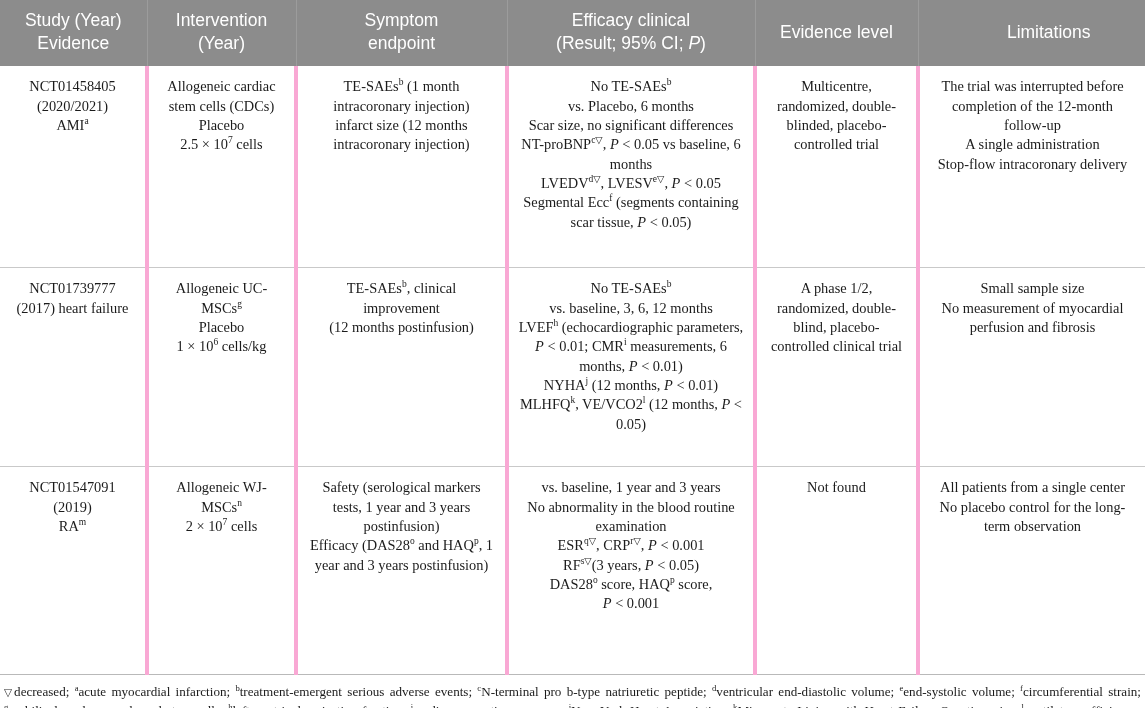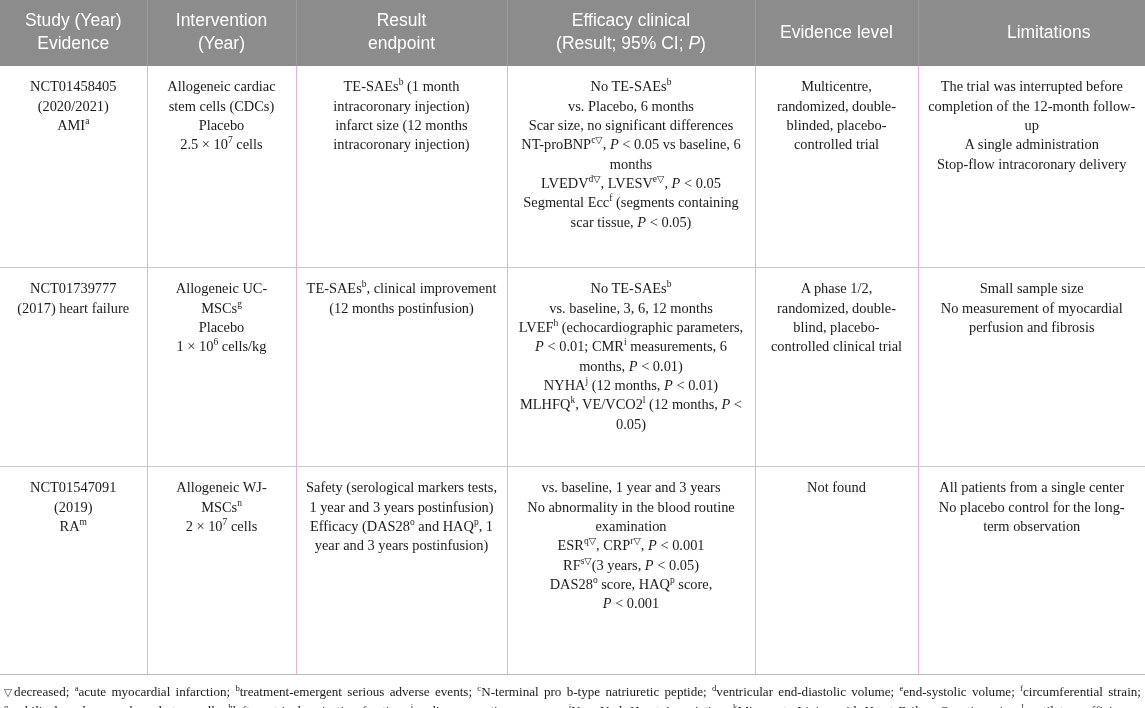--- a/index.html
+++ b/index.html
@@ -33,21 +33,21 @@
   }
   thead th:first-child{border-left:none;}
   thead th:last-child{border-right:none;padding-left:40px;}
 
   tbody td{
     font-size:14.4px;
     line-height:1.345;
     text-align:center;
     vertical-align:top;
     padding:11px 9px 10px 9px;
-    border-right:1px solid #f9a8d4;
+    border-right:4px solid #f9a8d4;
     border-bottom:1px solid #c9c9c9;
     color:#1b1b1b;
   }
   tbody td:last-child{border-right:none;margin-left:32px;}
   tbody tr:last-child td{border-bottom:1px solid #b9b9b9;}
 
   .c1{width:147px;}
   .c2{width:149px;}
   .c3{width:211px;}
   .c4{width:248px;}
@@ -89,21 +89,21 @@
       <tr>
         <th>
           <span>Study (Year)</span><br>
           <span>Evidence</span>
         </th>
         <th>
           <span>Intervention</span><br>
           <span>(Year)</span>
         </th>
         <th>
-          <span>Result</span><br>
+          <span>Symptom</span><br>
           <span>endpoint</span>
         </th>
         <th>
           <span>Efficacy clinical</span><br>
           <span>(Result; 95% CI; </span><span class="ital">P</span><span>)</span>
         </th>
         <th>
           <span>Evidence level</span>
         </th>
         <th>

